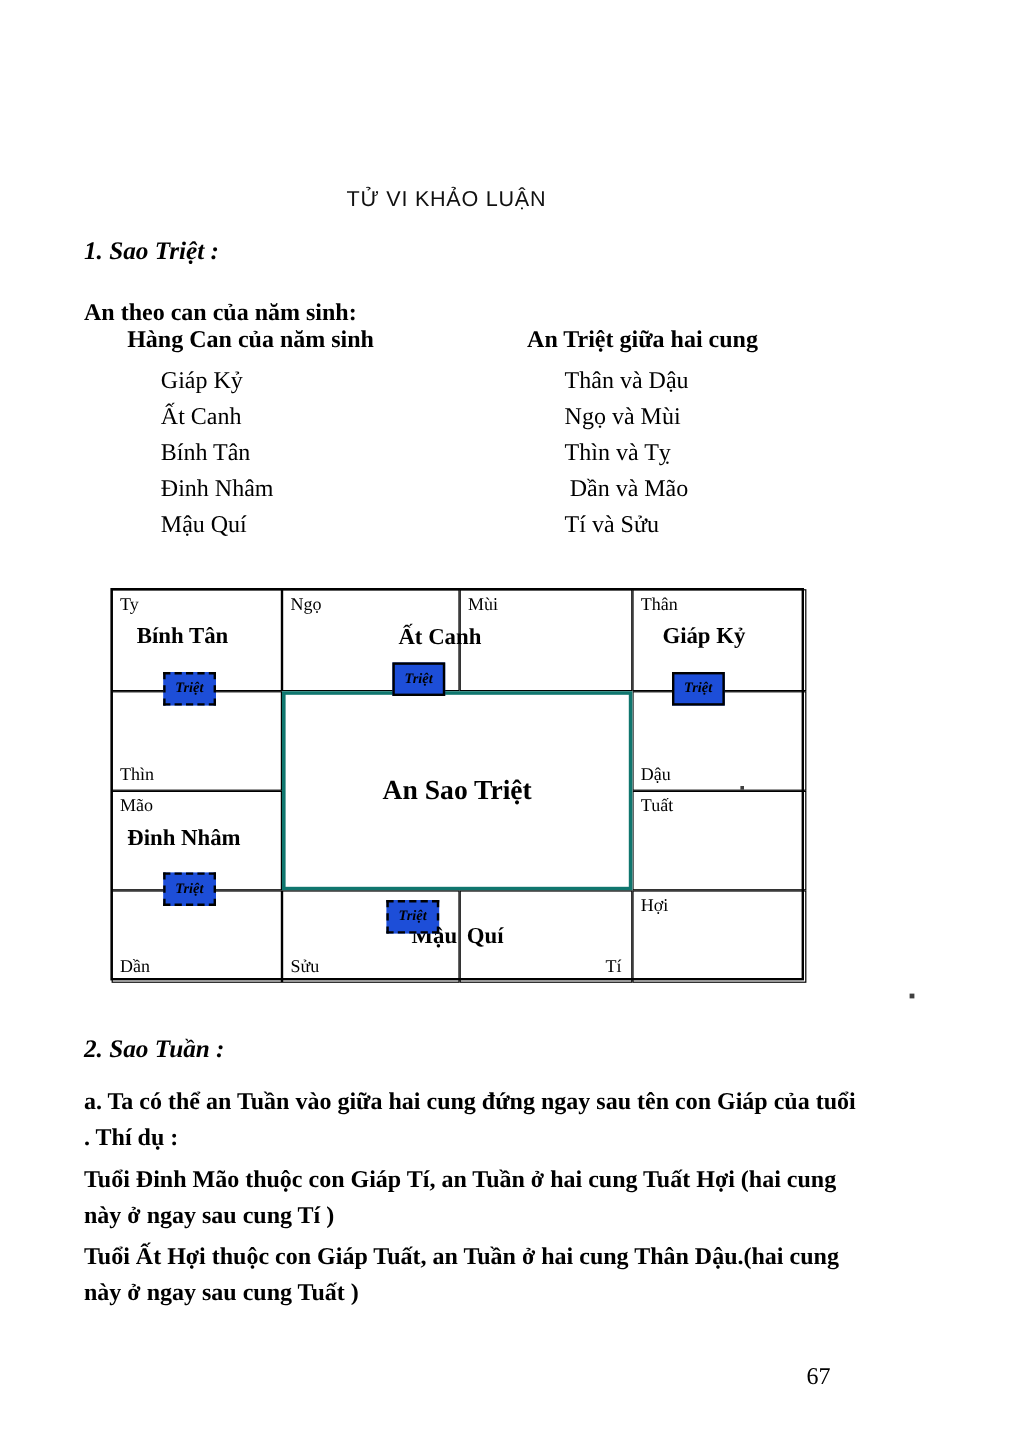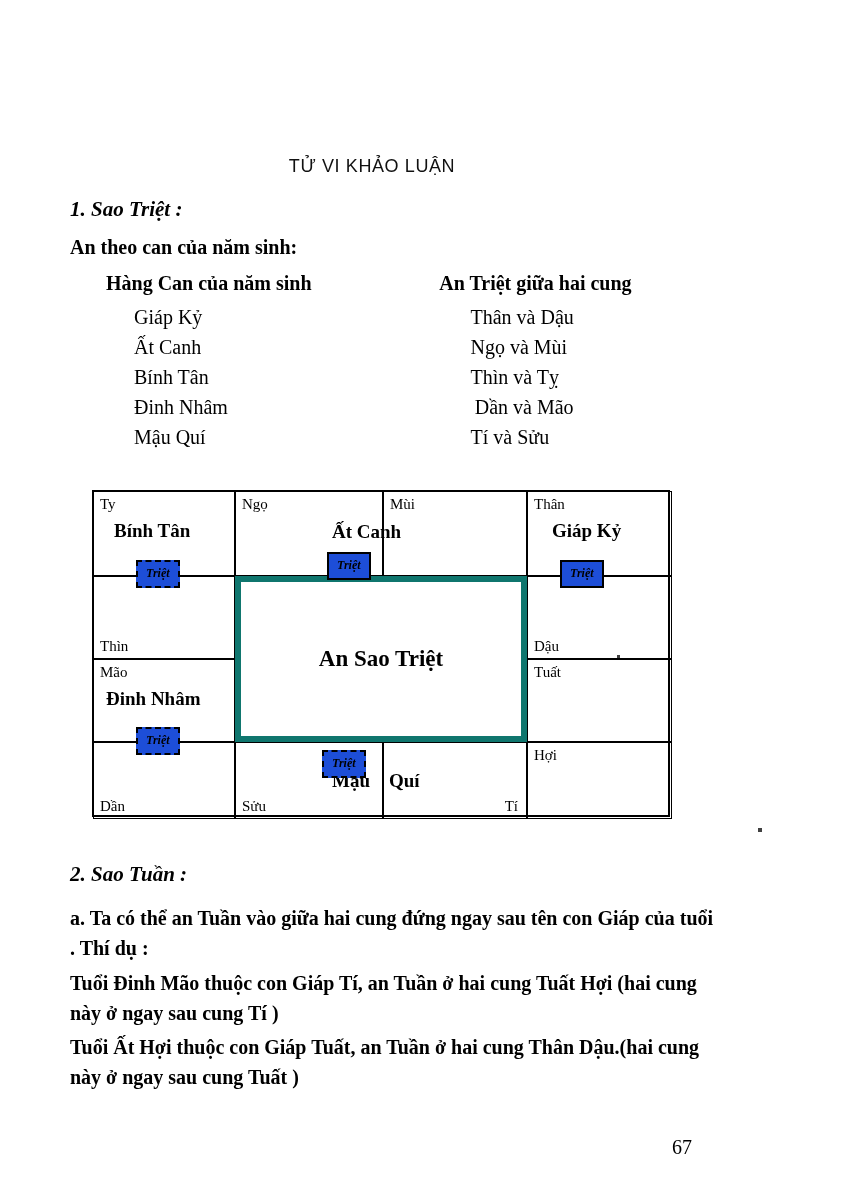--- a/index.html
+++ b/index.html
@@ -40,21 +40,21 @@
     font-style: italic;
     font-weight: bold;
     font-size: 21px;
     white-space: nowrap;
   }
   #sec1-heading { top: 197px; left: 70px; }
   #sec2-heading { top: 862px; left: 70px; }
 
   .lead-line {
     position: absolute;
-    top: 236px;
+    top: 250px;
     left: 70px;
     font-size: 20px;
     font-weight: bold;
     white-space: nowrap;
   }
 
   
   .can-table {
     position: absolute;
     top: 272px;
@@ -124,21 +124,21 @@
     padding: 0 8px 2px 8px;
     line-height: 22px;
     white-space: nowrap;
     z-index: 20;
     font-style: italic;
   }
 
   .center-cell {
     position: absolute;
     box-sizing: border-box;
-    border: 6px solid #0f766e;
+    border: 3px solid #0f766e;
     display: flex;
     align-items: center;
     justify-content: center;
     background: #fff;
   }
   .center-cell span {
     font-size: 23px;
     font-weight: bold;
   }
 
@@ -249,21 +249,21 @@
     <div class="center-cell" style="left:141px; top:84px; width:292px; height:166px;">
       <span>An Sao Triệt</span>
     </div>
 
     <div class="cell" style="left:-1px; top:250px; width:142px; height:77px;">
       <span class="cung-label lbl-bl">Dần</span>
     </div>
 
     <div class="cell" style="left:141px; top:250px; width:148px; height:77px;">
       <span class="cung-label lbl-bl">Sửu</span>
-      <span class="can-name" style="right:12px; top:27px;">Mậu</span>
+      <span class="can-name" style="right:1px; top:27px;">Mậu</span>
     </div>
 
     <div class="cell" style="left:289px; top:250px; width:144px; height:77px;">
       <span class="cung-label lbl-br">Tí</span>
       <span class="can-name" style="left:5px; top:27px;">Quí</span>
     </div>
 
     <div class="cell" style="left:433px; top:250px; width:145px; height:77px;">
       <span class="cung-label lbl-tl">Hợi</span>
     </div>

